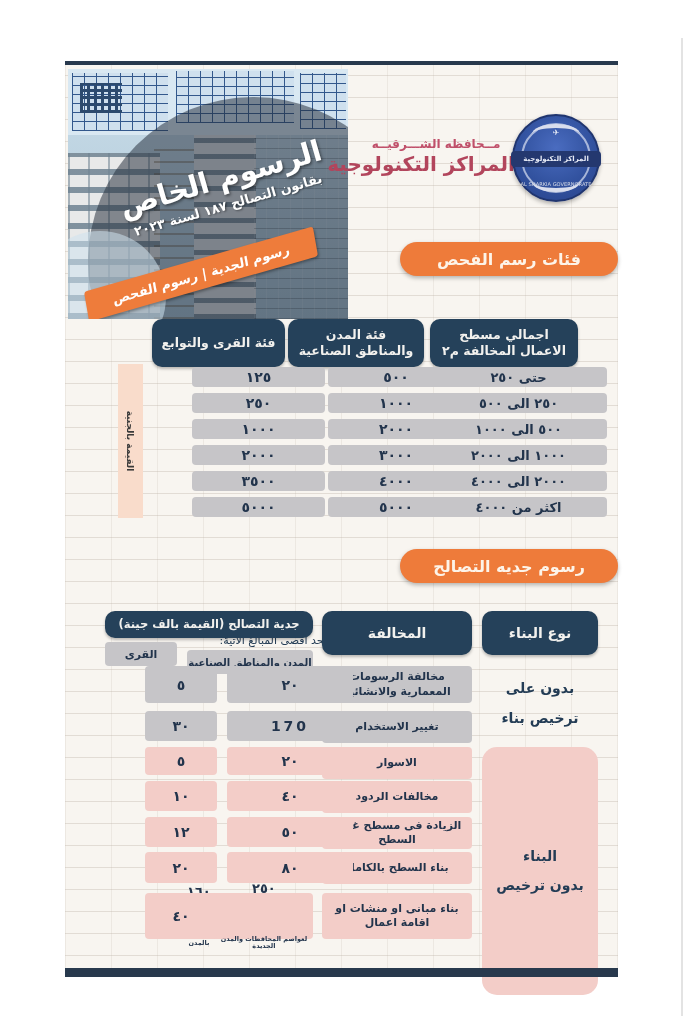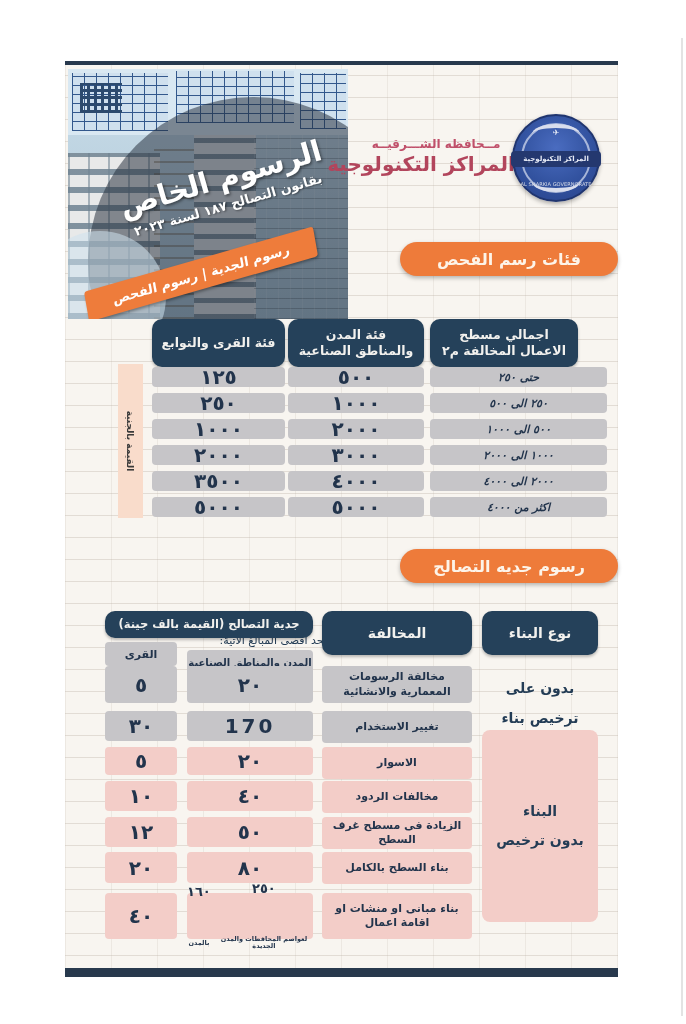--- a/index.html
+++ b/index.html
@@ -82,29 +82,29 @@
   .banner.b2{left:335px;top:484px;}
 
   
   .nhead{position:absolute;background:#25415a;color:#f2f1ee;border-radius:10px;
          display:flex;flex-direction:column;align-items:center;justify-content:center;
          font-weight:bold;text-align:center;line-height:1.3;box-shadow:0 2px 3px rgba(0,0,0,.25);}
   .cell{position:absolute;border-radius:4px;display:flex;align-items:center;justify-content:center;
         color:#22344c;font-weight:bold;text-align:center;}
   .gray{background:#c6c5c8;}
   .pink{background:#f3cdc8;}
-  .num{font-size:20px;letter-spacing:3px;}
+  .num{font-size:14px;letter-spacing:3px;margin-left:40px;}
 
   
   .t1h{top:254px;height:48px;font-size:12.5px;}
   .t1h.h-range{left:365px;width:148px;}
   .t1h.h-cities{left:223px;width:136px;}
   .t1h.h-villages{left:87px;width:133px;}
   .t1row{position:absolute;left:0;right:0;height:20px;}
-  .c-range{left:365px;width:177px;height:100%;font-size:11px;letter-spacing:1px;font-style:italic;}
+  .c-range{left:365px;width:177px;height:100%;font-size:13px;letter-spacing:1px;}
   .c-cities{left:223px;width:136px;height:100%;}
   .c-villages{left:87px;width:133px;height:100%;}
   .strip{position:absolute;left:53px;top:299px;width:25px;height:154px;background:#f9dccb;
          display:flex;align-items:center;justify-content:center;}
   .strip span{transform:rotate(90deg);white-space:nowrap;font-size:9px;font-weight:bold;color:#3a3a3a;}
 
   
   .note{position:absolute;left:145px;top:522px;width:210px;text-align:center;
         color:#233c55;font-size:11px;font-weight:normal;margin-top:47px;}
 
@@ -232,21 +232,21 @@
     <div class="nhead t2h-value" dir="rtl">
       <span>جدية التصالح (القيمة بالف جينة)</span>
     </div>
     <div class="t2sub cities" dir="rtl">المدن والمناطق الصناعية</div>
     <div class="t2sub villages" dir="rtl">القرى</div>
 
     <div class="group-label" style="top:601px;height:75px;" dir="rtl">
       <span>بدون على</span>
       <span>ترخيص بناء</span>
     </div>
-    <div class="group-label unlicensed" style="top:665px;height:192px;" dir="rtl">
+    <div class="group-label unlicensed" style="top:682px;height:248px;border-radius:15px;" dir="rtl">
       <span>البناء</span>
       <span>بدون ترخيص</span>
     </div>
 
     <div class="t2row" style="top:601px;height:37px;">
       <div class="cell gray v-name" dir="rtl">مخالفة الرسومات المعمارية والانشائية</div>
       <div class="cell gray v-cities num">٢٠</div>
       <div class="cell gray v-villages num">٥</div>
     </div>
     <div class="t2row" style="top:646px;height:30px;">

